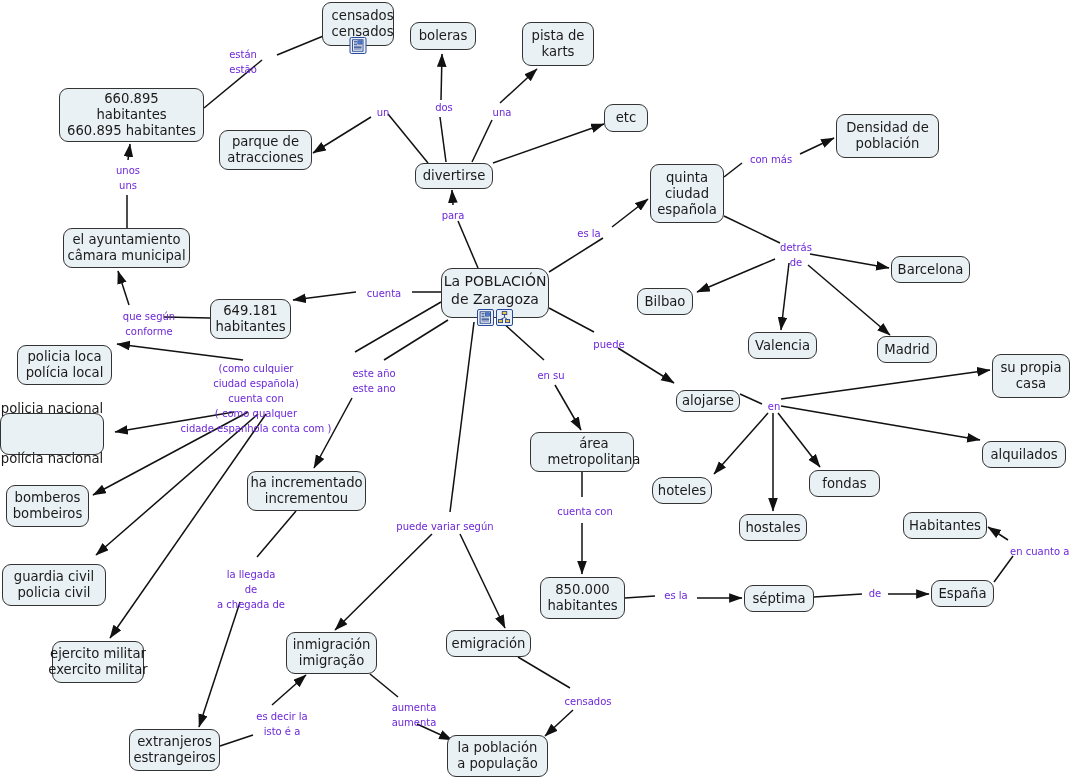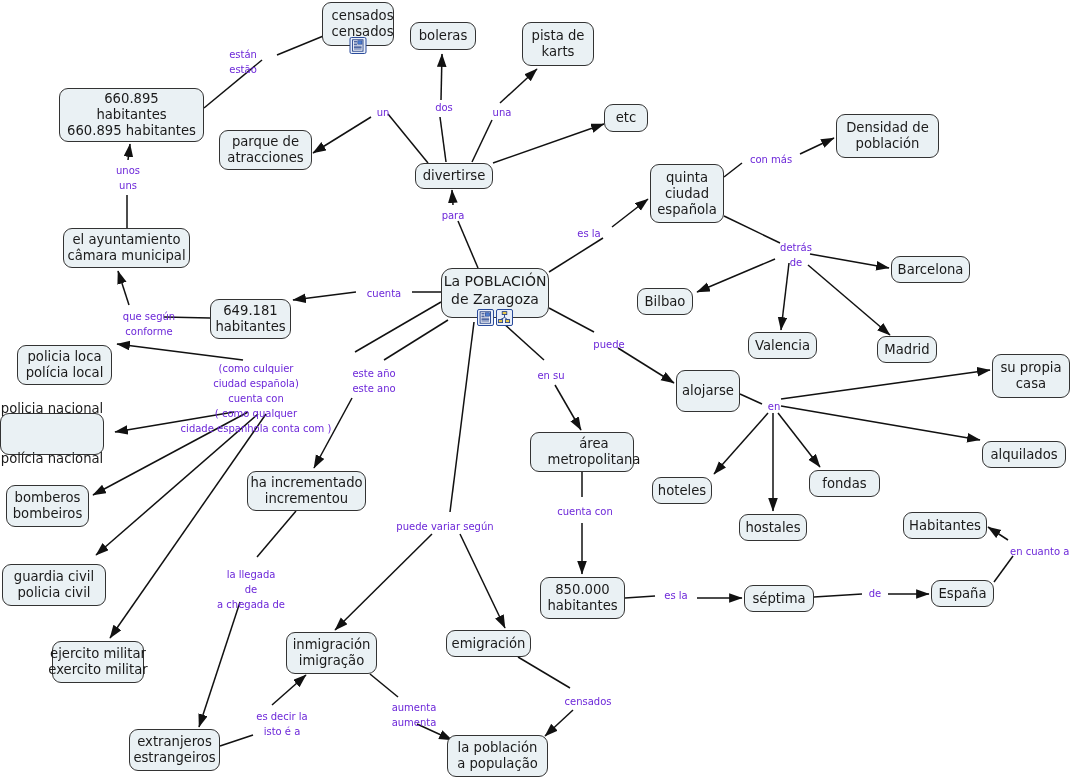--- a/index.html
+++ b/index.html
@@ -224,39 +224,39 @@
         <div>Madrid</div>
       </div>
       <div class="node" style="left: 17px; top: 345px; width: 95px; height: 40px;">
         <div>policia loca</div>
         <div>polícia  local</div>
       </div>
       <div class="node" style="left: 992px; top: 354px; width: 78px; height: 44px;">
         <div>su propia</div>
         <div>casa</div>
       </div>
-      <div class="node" style="left: 676px; top: 370px; width: 64px; height: 42px; align-items: center;">
+      <div class="node" style="left: 676px; top: 390px; width: 64px; height: 22px; align-items: center;">
         <div>alojarse</div>
       </div>
       <div class="node" style="left: 0px; top: 413px; width: 104px; height: 42px; gap: 34px;">
         <div>policia nacional</div>
         <div>polícia nacional</div>
       </div>
       <div class="node" style="left: 530px; top: 432px; width: 104px; height: 40px; padding-left: 31px;">
         <div>área</div>
         <div>metropolitana</div>
       </div>
       <div class="node" style="left: 982px; top: 441px; width: 84px; height: 27px;">
         <div>alquilados</div>
       </div>
       <div class="node" style="left: 6px; top: 485px; width: 83px; height: 42px;">
         <div>bomberos</div>
         <div>bombeiros</div>
       </div>
-      <div class="node" style="left: 652px; top: 477px; width: 60px; height: 27px;">
+      <div class="node" style="left: 652px; top: 477px; width: 60px; height: 27px; border-radius: 11px;">
         <div>hoteles</div>
       </div>
       <div class="node" style="left: 809px; top: 470px; width: 71px; height: 27px;">
         <div>fondas</div>
       </div>
       <div class="node" style="left: 247px; top: 471px; width: 119px; height: 40px;">
         <div>ha incrementado</div>
         <div>incrementou</div>
       </div>
       <div class="node" style="left: 739px; top: 514px; width: 68px; height: 27px;">

